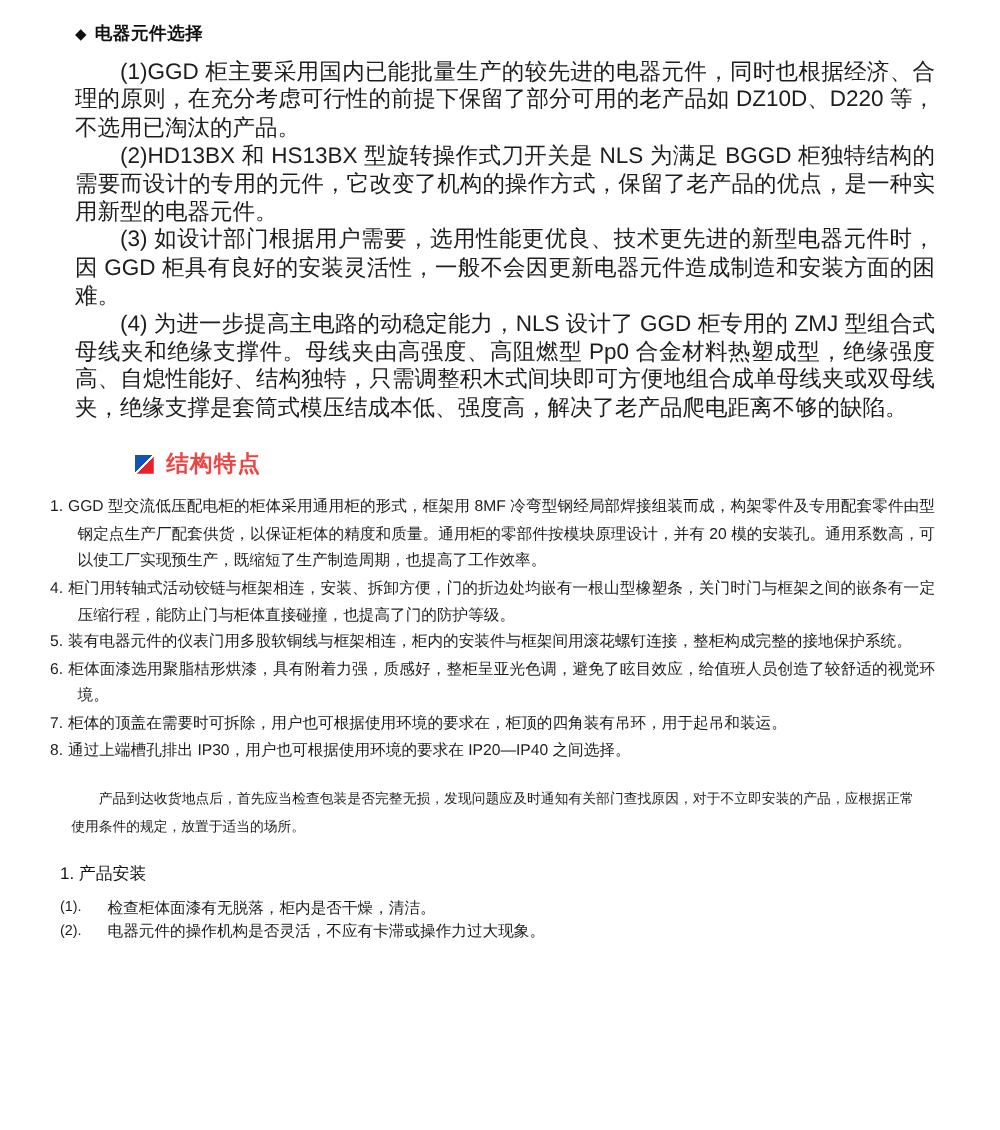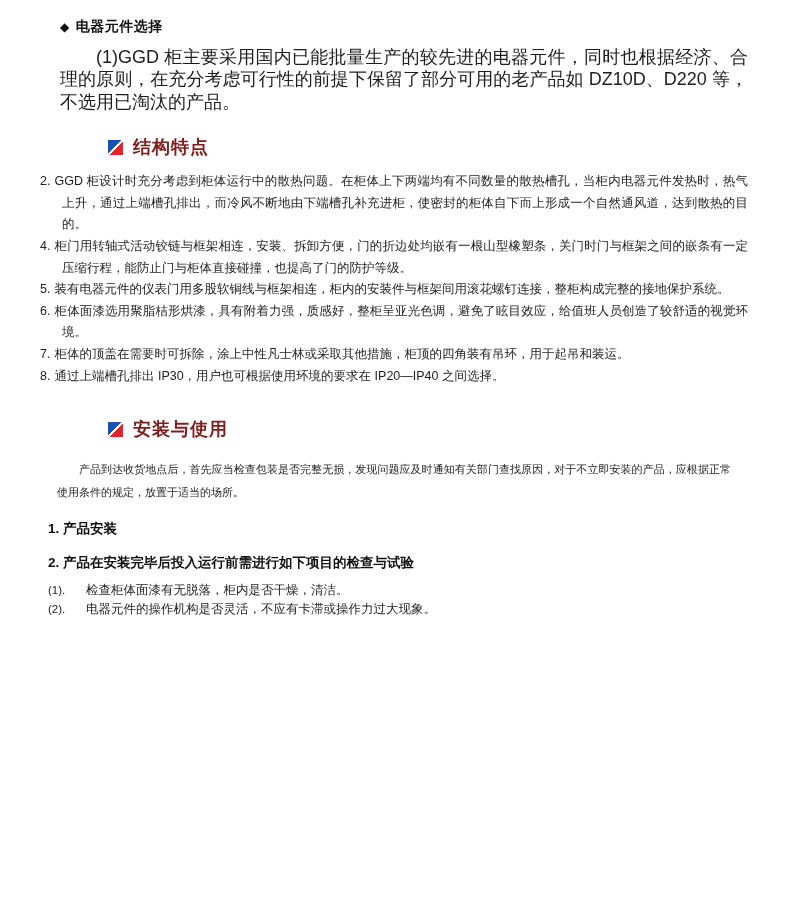--- a/index.html
+++ b/index.html
@@ -35,21 +35,21 @@
     line-height: 22.4px;
     text-align: justify;
     margin: 0 0 0 20px;
     text-indent: 2em;
   }
   
   .blue-heading {
     display: flex;
     align-items: center;
     gap: 10px;
-    color: #7f1d1d;
+    color: #ef4444;
     font-size: 18px;
     font-weight: bold;
     letter-spacing: 1px;
     margin: 22px 0 12px 20px;
     padding-left: 48px;
   }
   .flag-icon {
     width: 15px;
     height: 15px;
     display: inline-block;
@@ -70,21 +70,21 @@
   
   .inst-para {
     font-size: 11px;
     line-height: 22.4px;
     text-align: justify;
     margin: 17px;
     text-indent: 2em;
   }
   .sub-heading {
     font-size: 13.5px;
-    font-weight: bold;
+    font-weight: normal;
     color: #111;
     margin: 16px 0 10px 8px;
   }
   .check-list { margin-top: 12px; }
   .check-item {
     display: flex;
     align-items: flex-start;
     gap: 12px;
     font-size: 12.5px;
     line-height: 13.5px;
@@ -100,47 +100,45 @@
 </head>
 <body>
 
 <div class="page">
 
   <div>
     <div class="sec1-title">
       <span class="diamond">◆</span><span>电器元件选择</span>
     </div>
     <p class="para">(1)GGD 柜主要采用国内已能批量生产的较先进的电器元件，同时也根据经济、合理的原则，在充分考虑可行性的前提下保留了部分可用的老产品如 DZ10D、D220 等，不选用已淘汰的产品。</p>
+    <p class="para">(2)HD13BX 和 HS13BX 型旋转操作式刀开关是 NLS 为满足 BGGD 柜独特结构的需要而设计的专用的元件，它改变了机构的操作方式，保留了老产品的优点，是一种实用新型的电器元件。</p>
+    <p class="para">(3) 如设计部门根据用户需要，选用性能更优良、技术更先进的新型电器元件时，因 GGD 柜具有良好的安装灵活性，一般不会因更新电器元件造成制造和安装方面的困难。</p>
+    <p class="para">(4) 为进一步提高主电路的动稳定能力，NLS 设计了 GGD 柜专用的 ZMJ 型组合式母线夹和绝缘支撑件。母线夹由高强度、高阻燃型 Pp0 合金材料热塑成型，绝缘强度高、自熄性能好、结构独特，只需调整积木式间块即可方便地组合成单母线夹或双母线夹，绝缘支撑是套筒式模压结成本低、强度高，解决了老产品爬电距离不够的缺陷。</p>
   </div>
 
   <div>
     <div class="blue-heading">
       <span class="flag-icon"></span>
       <span>结构特点</span>
     </div>
     <div class="struct-list">
-      <p class="struct-item"><span class="num">2.</span><span>GGD 柜设计时充分考虑到柜体运行中的散热问题。在柜体上下两端均有不同数量的散热槽孔，当柜内电器元件发热时，热气上升，通过上端槽孔排出，而冷风不断地由下端槽孔补充进柜，使密封的柜体自下而上形成一个自然通风道，达到散热的目的。</span></p>
+      <p class="struct-item"><span class="num">1.</span><span>GGD 型交流低压配电柜的柜体采用通用柜的形式，框架用 8MF 冷弯型钢经局部焊接组装而成，构架零件及专用配套零件由型钢定点生产厂配套供货，以保证柜体的精度和质量。通用柜的零部件按模块原理设计，并有 20 模的安装孔。通用系数高，可以使工厂实现预生产，既缩短了生产制造周期，也提高了工作效率。</span></p>
       <p class="struct-item"><span class="num">4.</span><span>柜门用转轴式活动铰链与框架相连，安装、拆卸方便，门的折边处均嵌有一根山型橡塑条，关门时门与框架之间的嵌条有一定压缩行程，能防止门与柜体直接碰撞，也提高了门的防护等级。</span></p>
       <p class="struct-item"><span class="num">5.</span><span>装有电器元件的仪表门用多股软铜线与框架相连，柜内的安装件与框架间用滚花螺钉连接，整柜构成完整的接地保护系统。</span></p>
       <p class="struct-item"><span class="num">6.</span><span>柜体面漆选用聚脂桔形烘漆，具有附着力强，质感好，整柜呈亚光色调，避免了眩目效应，给值班人员创造了较舒适的视觉环境。</span></p>
-      <p class="struct-item"><span class="num">7.</span><span>柜体的顶盖在需要时可拆除，涂上中性凡士林或采取其他措施，柜顶的四角装有吊环，用于起吊和装运。</span></p>
+      <p class="struct-item"><span class="num">7.</span><span>柜体的顶盖在需要时可拆除，用户也可根据使用环境的要求在，柜顶的四角装有吊环，用于起吊和装运。</span></p>
       <p class="struct-item"><span class="num">8.</span><span>通过上端槽孔排出 IP30，用户也可根据使用环境的要求在 IP20—IP40 之间选择。</span></p>
     </div>
   </div>
 
   <div>
-    <div class="blue-heading" style="margin-top:30px;">
-      <span class="flag-icon"></span>
-      <span>安装与使用</span>
-    </div>
     <p class="inst-para">产品到达收货地点后，首先应当检查包装是否完整无损，发现问题应及时通知有关部门查找原因，对于不立即安装的产品，应根据正常使用条件的规定，放置于适当的场所。</p>
 
     <div class="sub-heading">1. 产品安装</div>
 
-    <div class="sub-heading">2. 产品在安装完毕后投入运行前需进行如下项目的检查与试验</div>
 
     <div class="check-list">
       <div class="check-item">
           <span class="cnum">(1).</span>
           <span class="ctext">检查柜体面漆有无脱落，柜内是否干燥，清洁。</span>
         </div>
       <div class="check-item">
           <span class="cnum">(2).</span>
           <span class="ctext">电器元件的操作机构是否灵活，不应有卡滞或操作力过大现象。</span>
         </div>

